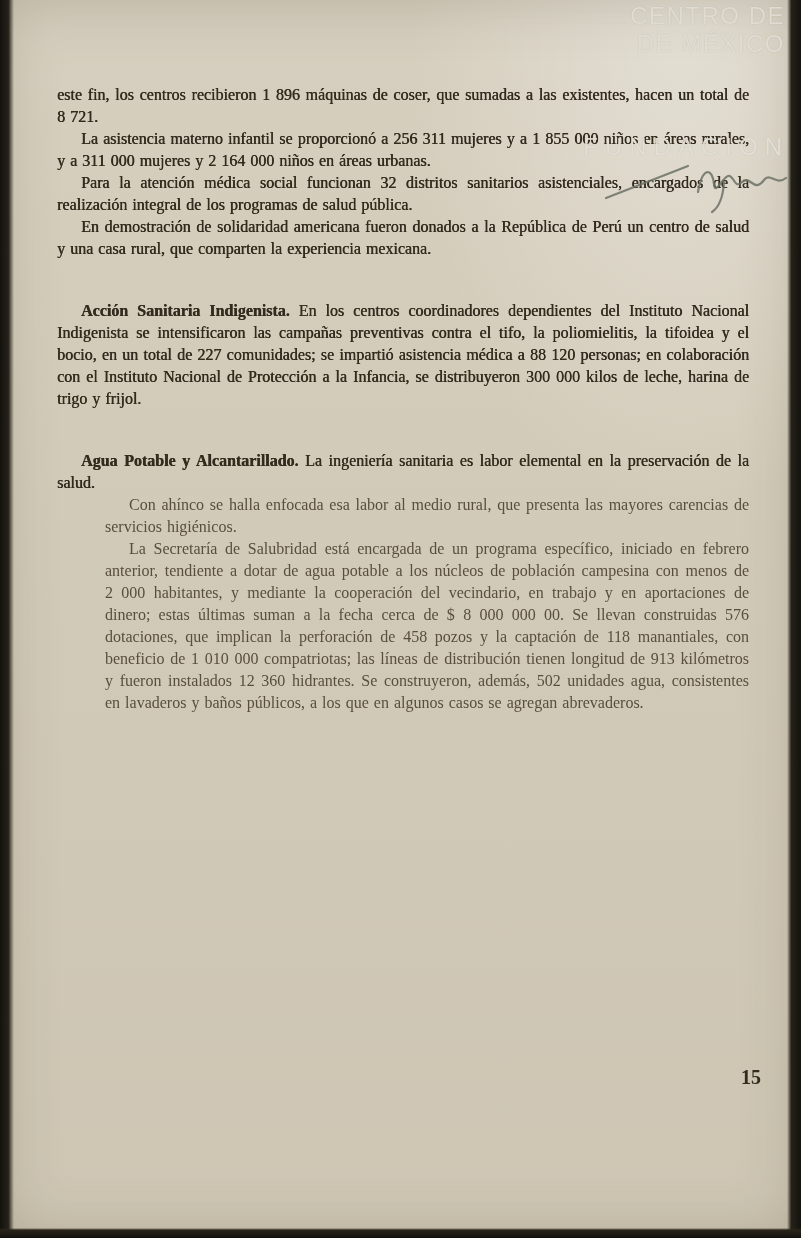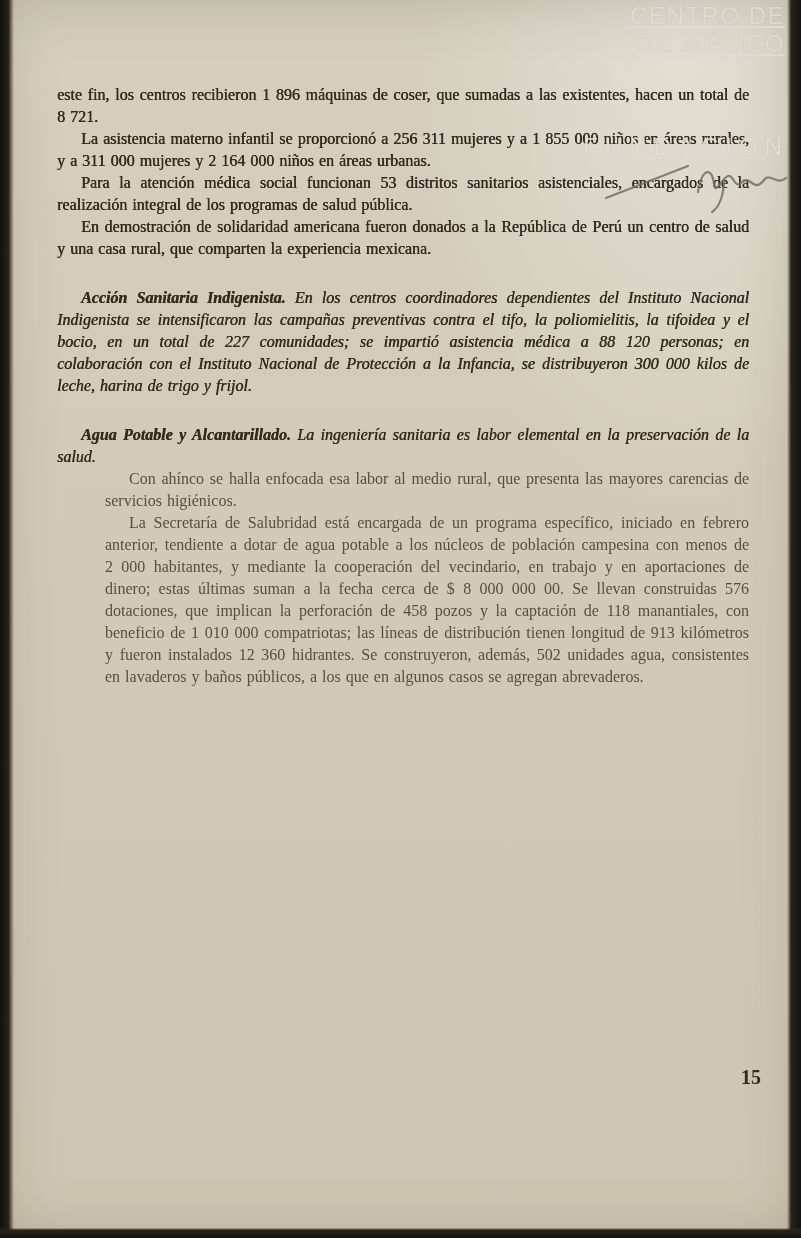--- a/index.html
+++ b/index.html
@@ -31,36 +31,35 @@
       position: absolute; left: 57px; top: 84px; width: 692px;
       color: #342b1f;
       font-size: 16px;
       line-height: 22px;
       text-align: justify;
       word-spacing: 1px;
       z-index: 2;
     }
     .para { margin: 0; }
     .indent { text-indent: 24px; }
-    .section { margin-top: 27px; font-style: italic; }
+    .section { margin-top: 40px; }
     .lead { font-weight: bold; }
     .inky { text-shadow: 0.4px 0 0 currentColor; }
     .faded { color: #584e3b; margin-left: 48px; }
     .watermark {
       position: absolute; top: 2px; right: 16px;
       text-align: right;
       font-family: "Liberation Sans", sans-serif;
       font-size: 24px;
       line-height: 28px;
       letter-spacing: 1.5px;
       color: rgba(230, 227, 219, 0.85);
       text-shadow: 0 0 1px rgba(120, 112, 98, 0.35);
       z-index: 5;
       pointer-events: none;
-      text-decoration: underline;
     }
     .foundation {
       position: absolute; top: 133px; right: 12px;
       font-family: "Liberation Sans", sans-serif;
       font-size: 24px;
       letter-spacing: 7px;
       color: rgba(230, 227, 219, 0.9);
       text-shadow: 0 0 1px rgba(120, 112, 98, 0.35);
       z-index: 5;
       pointer-events: none;
@@ -99,21 +98,21 @@
         <path d="M4 48 L86 16"></path>
         <path d="M96 42 C100 18 110 16 112 34 C113 46 120 28 126 26 C132 24 132 40 140 32 C148 24 152 44 162 30 C168 22 174 36 184 28"></path>
         <path d="M122 32 C121 48 116 58 110 62"></path>
       </g>
     </svg>
   </div>
 
   <div class="content">
     <p class="para inky">este fin, los centros recibieron 1&nbsp;896 máquinas de coser, que sumadas a las existentes, hacen un total de 8&nbsp;721.</p>
     <p class="para indent inky">La asistencia materno infantil se proporcionó a 256&nbsp;311 mujeres y a 1&nbsp;855&nbsp;000 niños en áreas rurales, y a 311&nbsp;000 mujeres y 2&nbsp;164&nbsp;000 niños en áreas urbanas.</p>
-    <p class="para indent inky">Para la atención médica social funcionan 53 distritos sanitarios asistenciales, encargados de la realización integral de los programas de salud pública.</p>
+    <p class="para indent inky">Para la atención médica social funcionan 32 distritos sanitarios asistenciales, encargados de la realización integral de los programas de salud pública.</p>
     <p class="para indent inky">En demostración de solidaridad americana fueron donados a la República de Perú un centro de salud y una casa rural, que comparten la experiencia mexicana.</p>
     <p class="para indent inky section"><span class="lead">Acción Sanitaria Indigenista.</span><span> En los centros coordinadores dependientes del Instituto Nacional Indigenista se intensificaron las campañas preventivas contra el tifo, la poliomielitis, la tifoidea y el bocio, en un total de 227 comunidades; se impartió asistencia médica a 88&nbsp;120 personas; en colaboración con el Instituto Nacional de Protección a la Infancia, se distribuyeron 300&nbsp;000 kilos de leche, harina de trigo y frijol.</span></p>
     <p class="para indent inky section"><span class="lead">Agua Potable y Alcantarillado.</span><span> La ingeniería sanitaria es labor elemental en la preservación de la salud.</span></p>
     <p class="para indent faded">Con ahínco se halla enfocada esa labor al medio rural, que presenta las mayores carencias de servicios higiénicos.</p>
     <p class="para indent faded">La Secretaría de Salubridad está encargada de un programa específico, iniciado en febrero anterior, tendiente a dotar de agua potable a los núcleos de población campesina con menos de 2&nbsp;000 habitantes, y mediante la cooperación del vecindario, en trabajo y en aportaciones de dinero; estas últimas suman a la fecha cerca de $&nbsp;8&nbsp;000&nbsp;000&nbsp;00. Se llevan construidas 576 dotaciones, que implican la perforación de 458 pozos y la captación de 118 manantiales, con beneficio de 1&nbsp;010&nbsp;000 compatriotas; las líneas de distribución tienen longitud de 913 kilómetros y fueron instalados 12&nbsp;360 hidrantes. Se construyeron, además, 502 unidades agua, consistentes en lavaderos y baños públicos, a los que en algunos casos se agregan abrevaderos.</p>
   </div>
 
   <div class="pagenum">15</div>
 
 </div>

